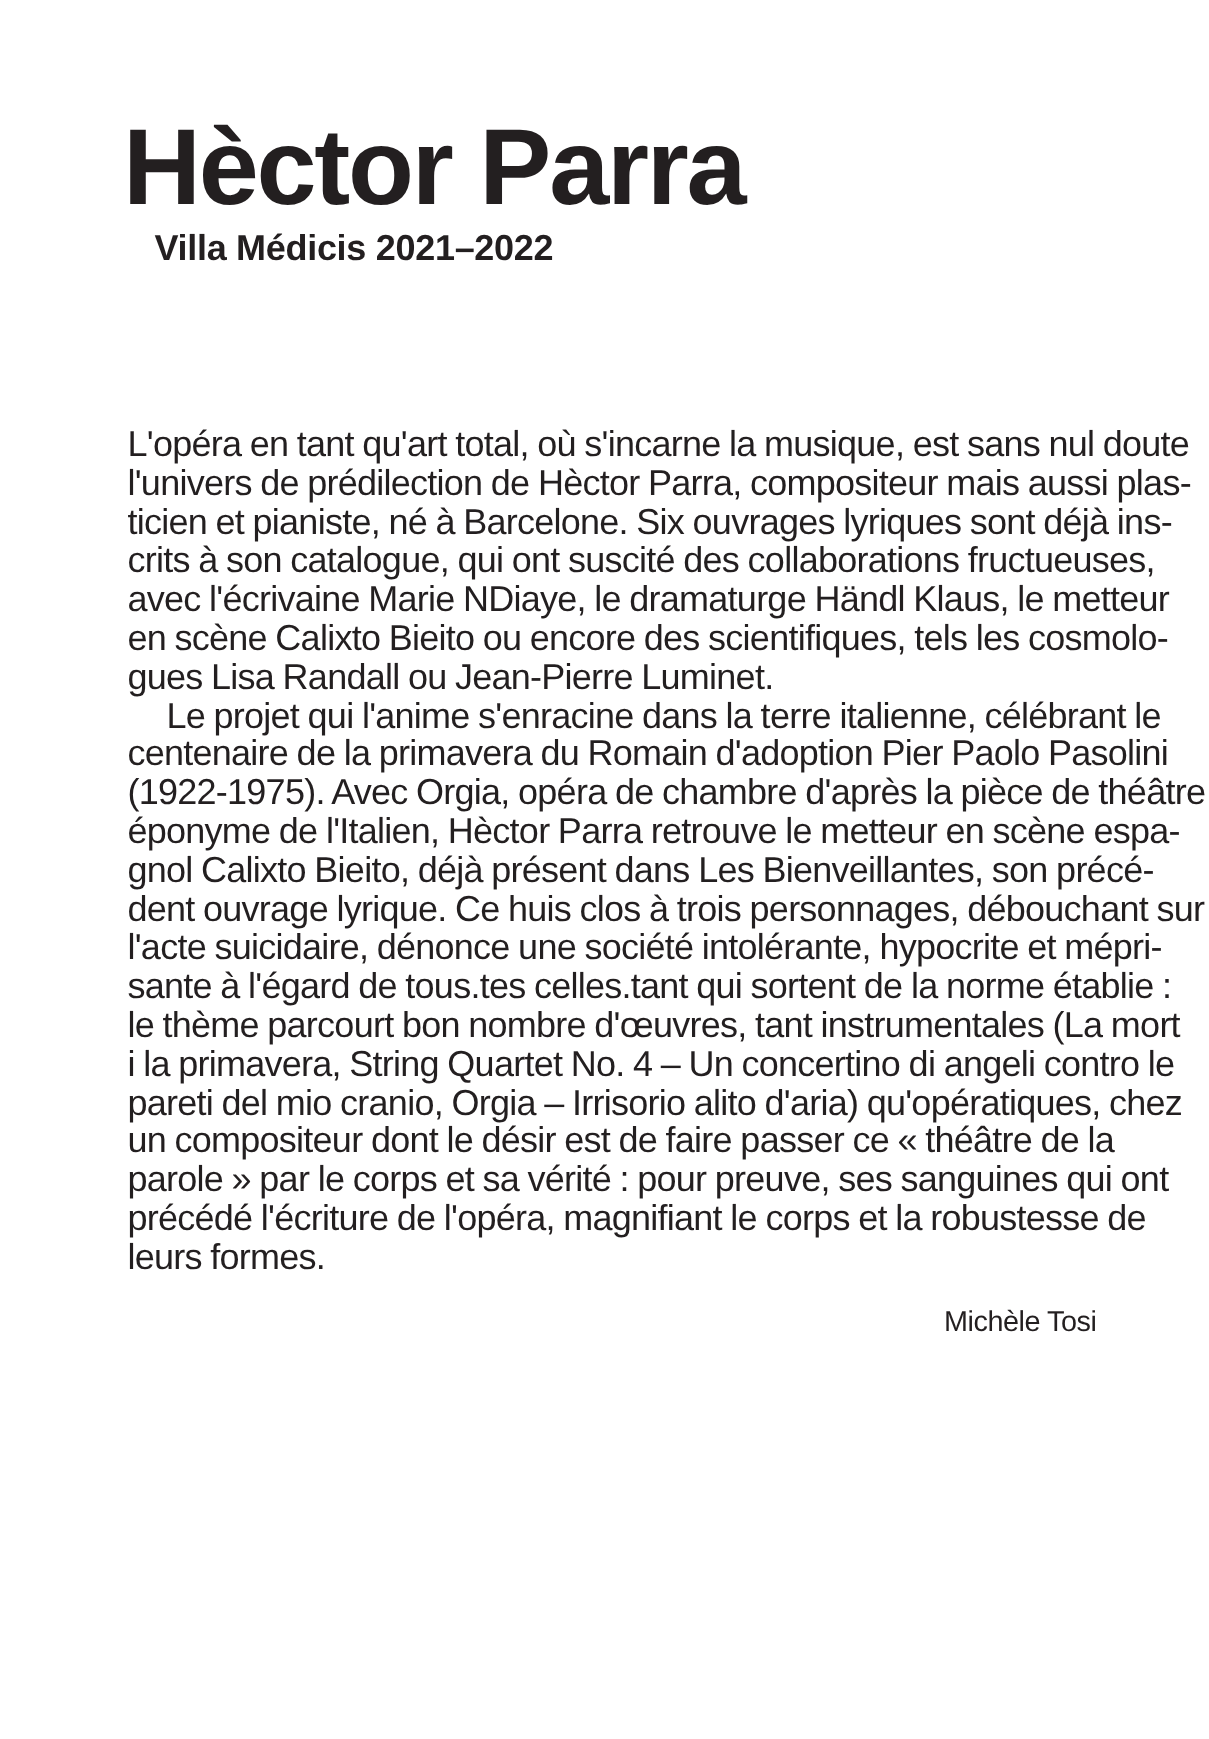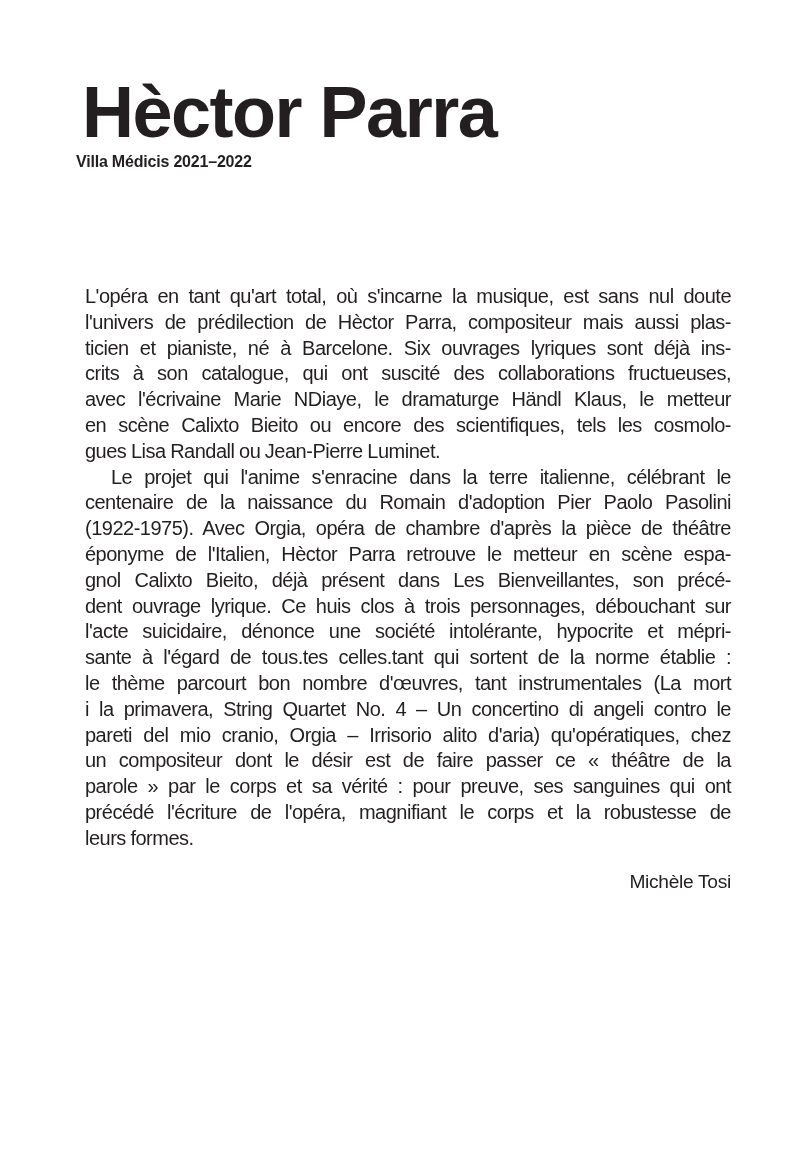--- a/index.html
+++ b/index.html
@@ -22,34 +22,34 @@
     top: 76px;
     margin: 0;
     font-size: 72px;
     font-weight: 700;
     letter-spacing: -1.5px;
     line-height: 1;
     white-space: nowrap;
   }
   .subtitle {
     position: absolute;
-    left: 76px;
+    left: 103px;
     top: 152px;
-    font-size: 16px;
+    font-size: 24px;
     font-weight: 700;
     line-height: 1.2;
     letter-spacing: -0.2px;
     white-space: nowrap;
   }
   .article {
     position: absolute;
     left: 85px;
     top: 284px;
     width: 646px;
-    font-size: 20px;
+    font-size: 24px;
     line-height: 25.8px;
     letter-spacing: -0.5px;
     word-spacing: -0.5px;
   }
   .line {
     text-align: justify;
     text-align-last: justify;
     white-space: nowrap;
   }
   .line.para-last {
@@ -80,21 +80,21 @@
   <div class="subtitle">Villa Médicis 2021–2022</div>
   <div class="article">
       <div class="line"><span>L'opéra en tant qu'art total, où s'incarne la musique, est sans nul doute</span></div>
       <div class="line"><span>l'univers de prédilection de Hèctor Parra, compositeur mais aussi plas-</span></div>
       <div class="line"><span>ticien et pianiste, né à Barcelone. Six ouvrages lyriques sont déjà ins-</span></div>
       <div class="line"><span>crits à son catalogue, qui ont suscité des collaborations fructueuses,</span></div>
       <div class="line"><span>avec l'écrivaine Marie NDiaye, le dramaturge Händl Klaus, le metteur</span></div>
       <div class="line"><span>en scène Calixto Bieito ou encore des scientifiques, tels les cosmolo-</span></div>
       <div class="line para-last"><span>gues Lisa Randall ou Jean-Pierre Luminet.</span></div>
       <div class="line indent"><span>Le projet qui l'anime s'enracine dans la terre italienne, célébrant le</span></div>
-      <div class="line"><span>centenaire de la naissance du Romain d'adoption Pier Paolo Pasolini</span></div>
+      <div class="line"><span>centenaire de la primavera du Romain d'adoption Pier Paolo Pasolini</span></div>
       <div class="line"><span>(1922-1975). Avec </span><span class="italic">Orgia</span><span>, opéra de chambre d'après la pièce de théâtre</span></div>
       <div class="line"><span>éponyme de l'Italien, Hèctor Parra retrouve le metteur en scène espa-</span></div>
       <div class="line"><span>gnol Calixto Bieito, déjà présent dans </span><span class="italic">Les Bienveillantes</span><span>, son précé-</span></div>
       <div class="line"><span>dent ouvrage lyrique. Ce huis clos à trois personnages, débouchant sur</span></div>
       <div class="line"><span>l'acte suicidaire, dénonce une société intolérante, hypocrite et mépri-</span></div>
       <div class="line"><span>sante à l'égard de tous.tes celles.tant qui sortent de la norme établie :</span></div>
       <div class="line"><span>le thème parcourt bon nombre d'œuvres, tant instrumentales (</span><span class="italic">La mort</span></div>
       <div class="line"><span class="italic">i la primavera, String Quartet No. 4 – Un concertino di angeli contro le</span></div>
       <div class="line"><span class="italic">pareti del mio cranio, Orgia – Irrisorio alito d'aria</span><span>) qu'opératiques, chez</span></div>
       <div class="line"><span>un compositeur dont le désir est de faire passer ce « théâtre de la</span></div>

